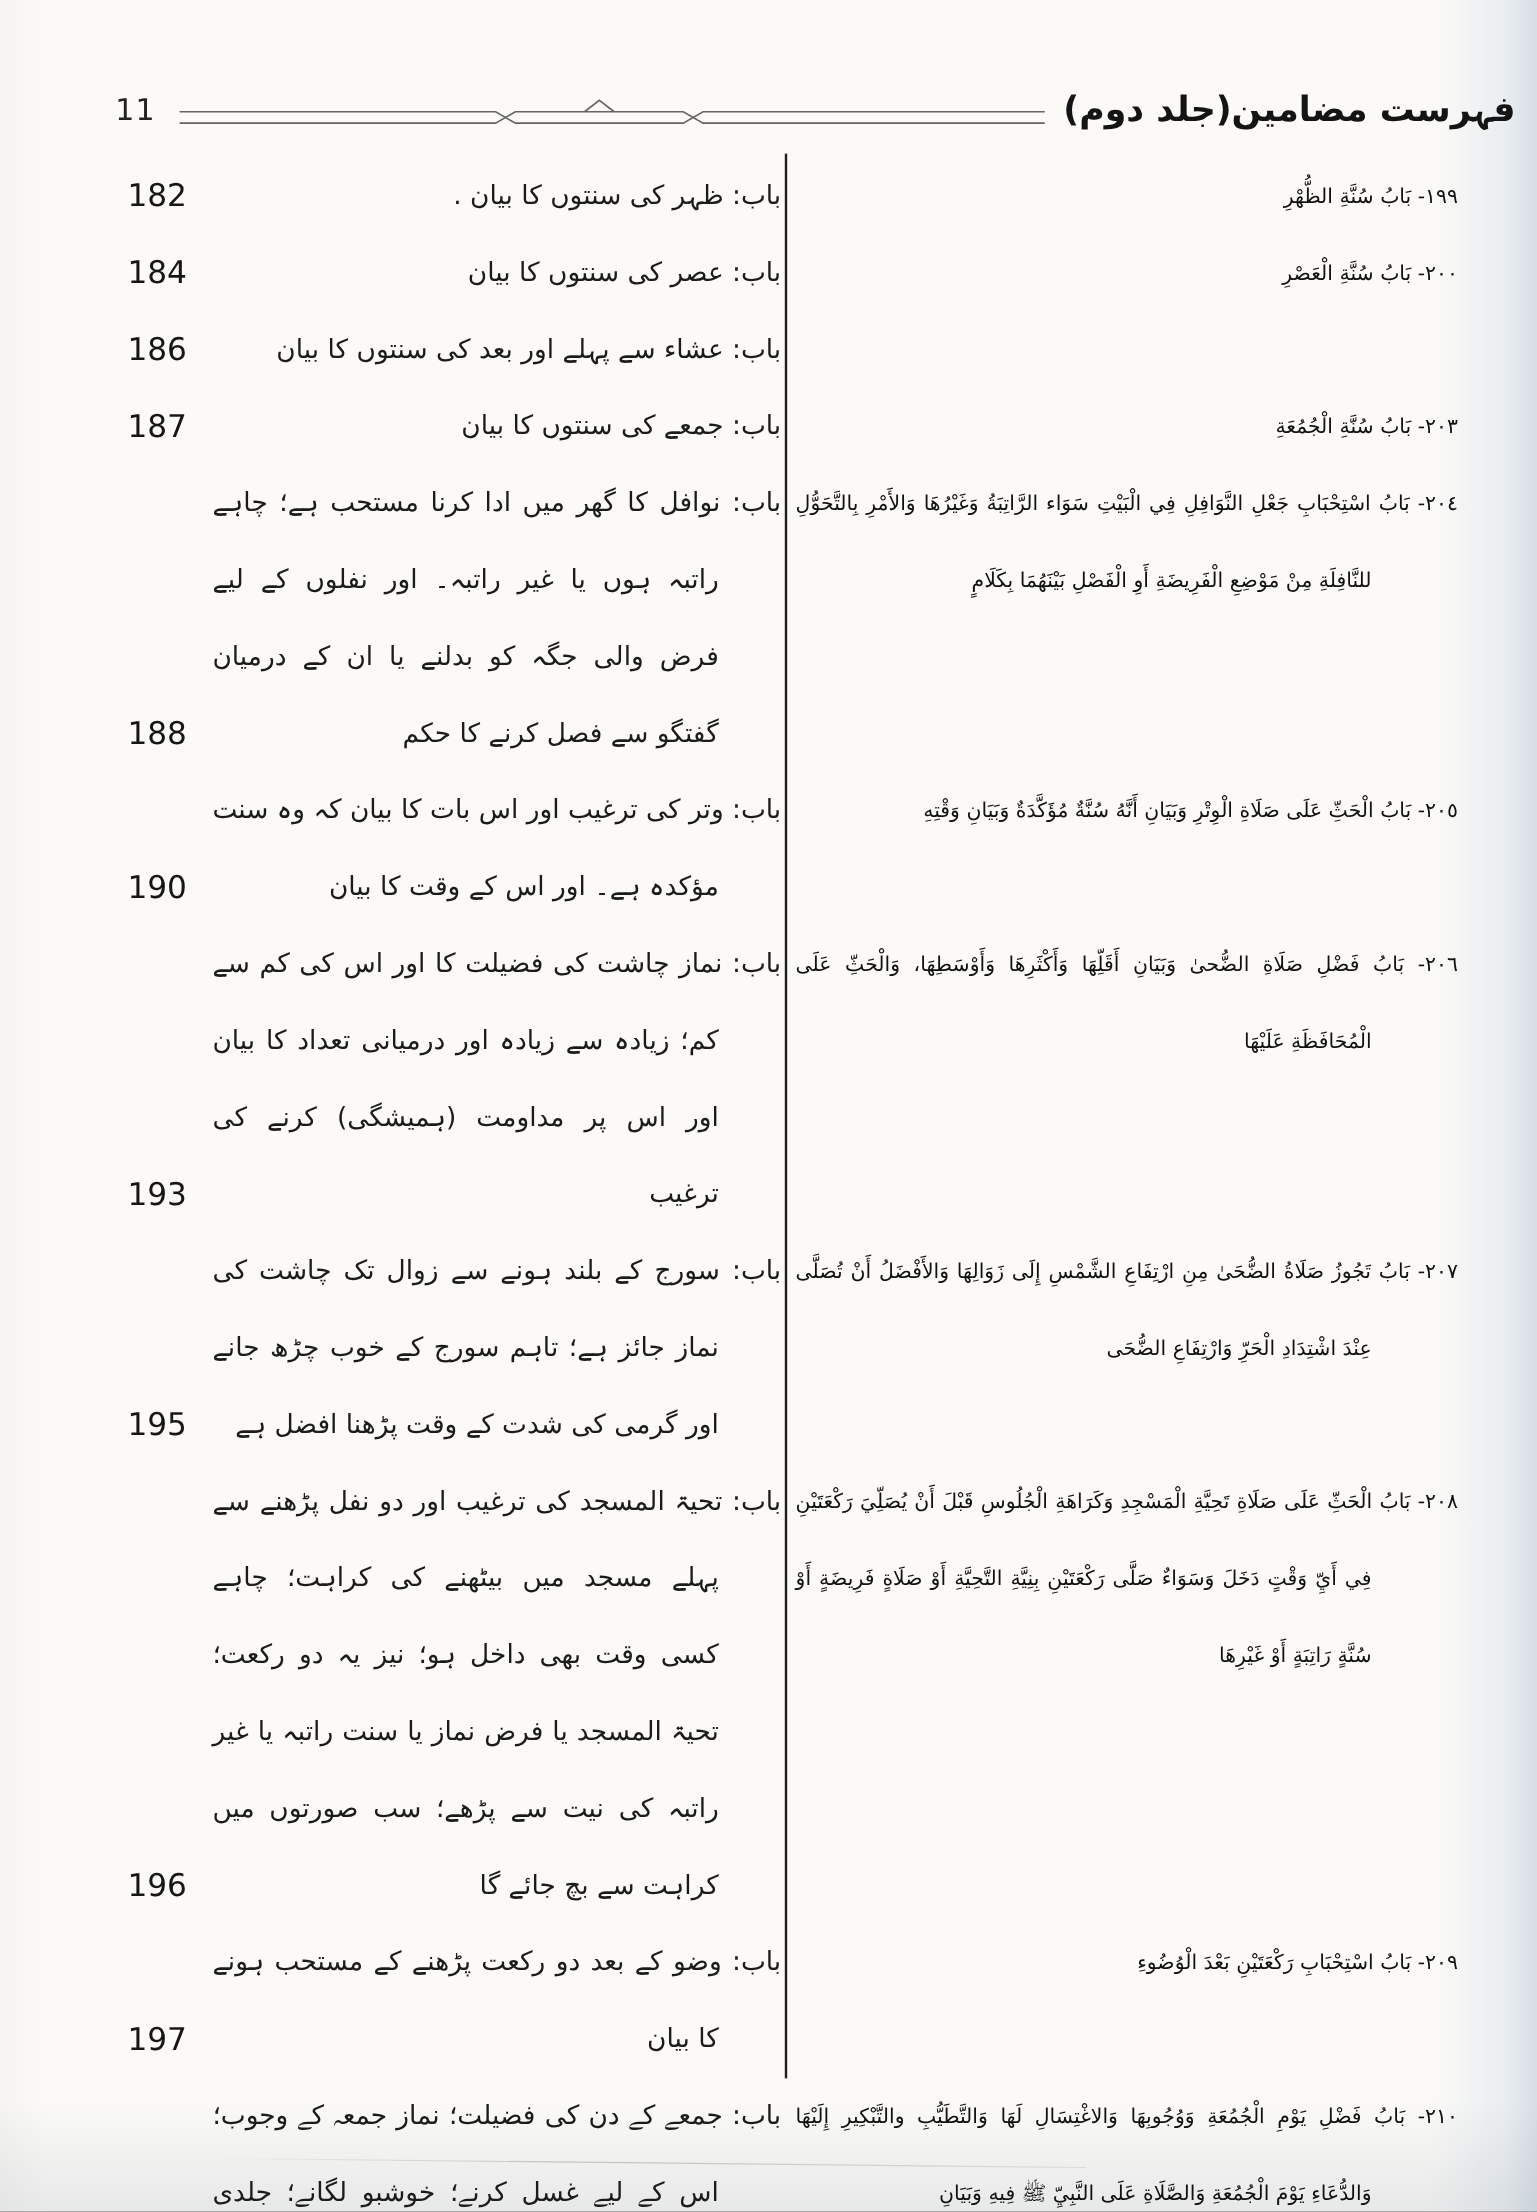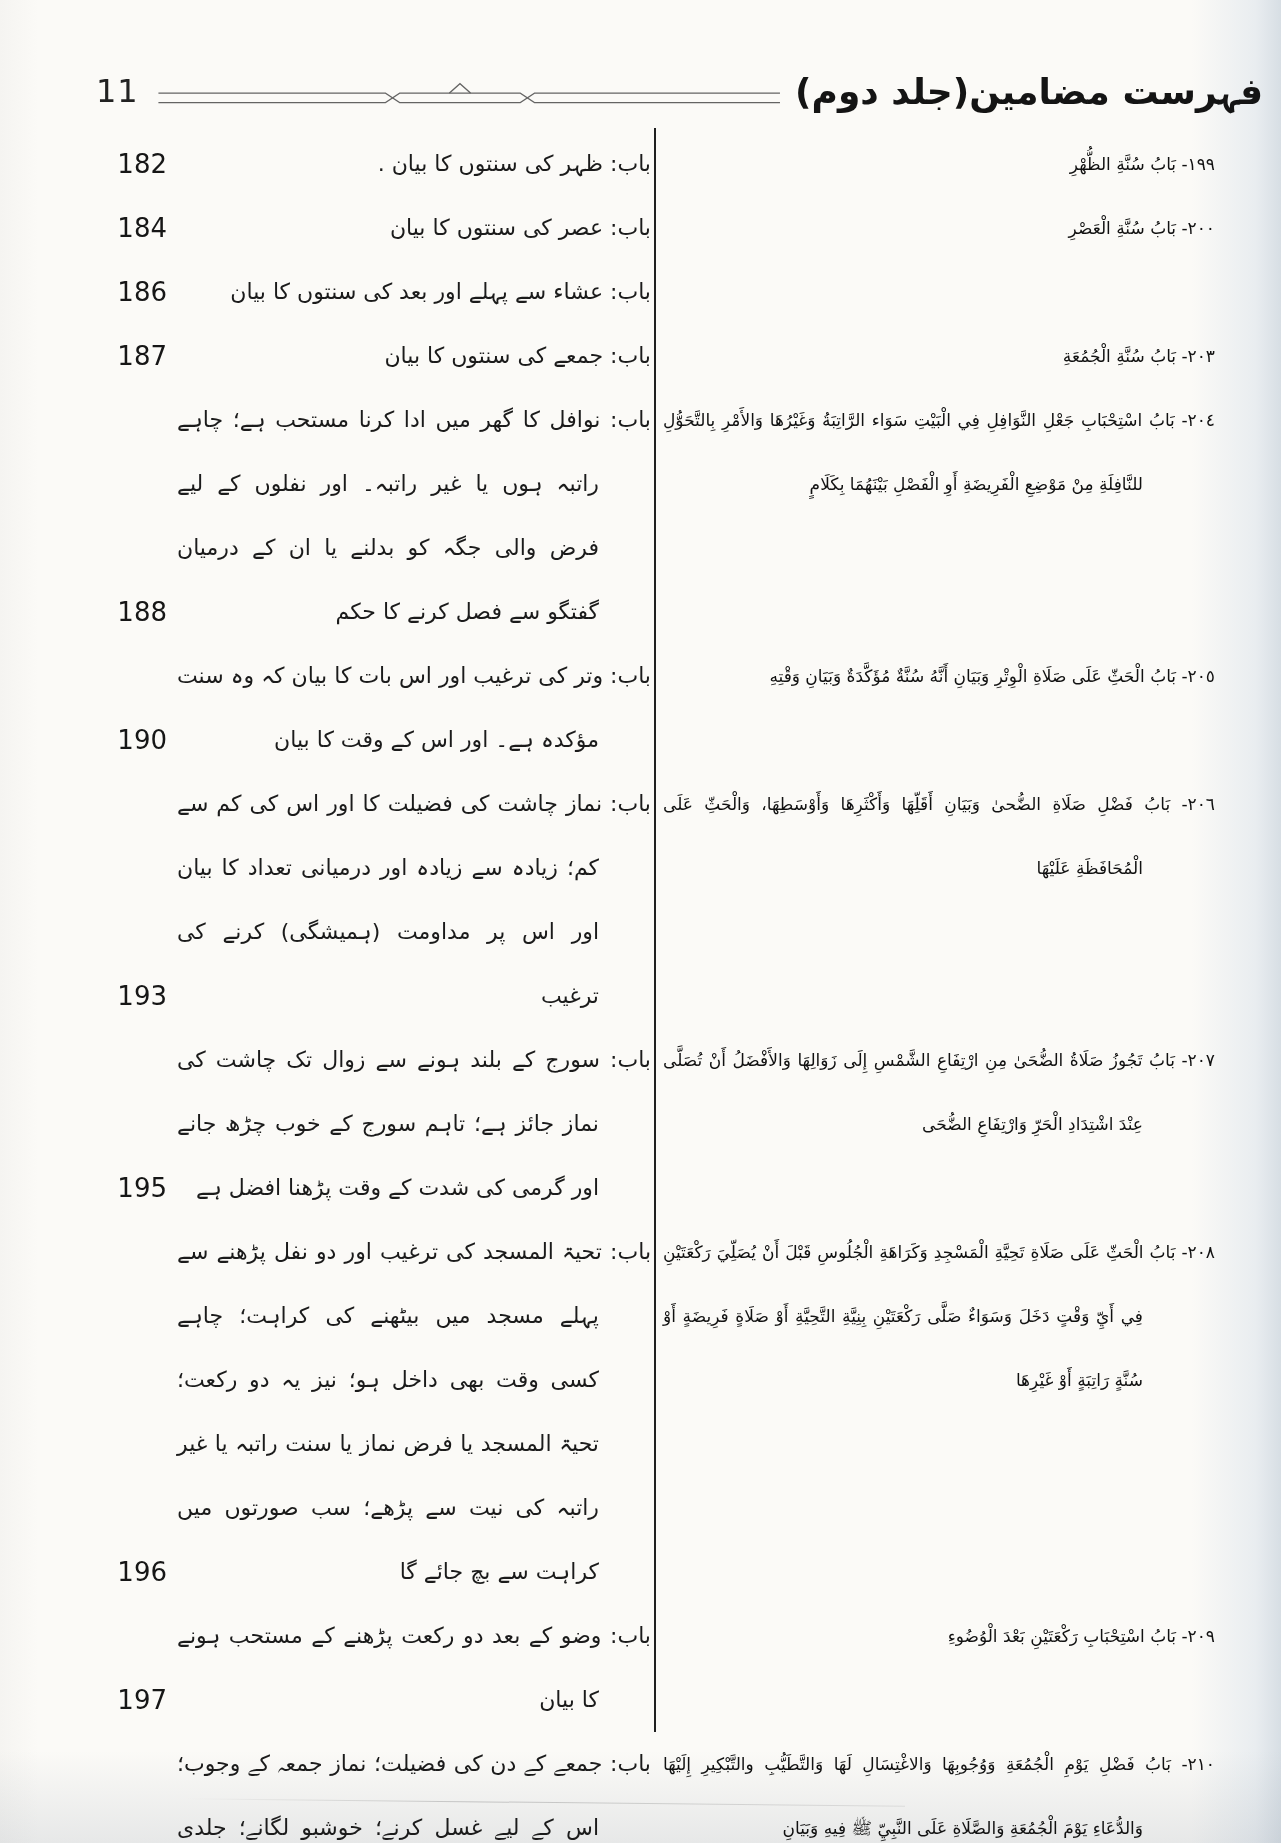--- a/index.html
+++ b/index.html
@@ -19,46 +19,46 @@
     position:absolute;left:185px;top:1802px;width:720px;height:1px;
     background:linear-gradient(90deg, rgba(110,110,110,0) 0%, rgba(110,110,110,.35) 40%, rgba(110,110,110,.15) 100%);
     transform:rotate(.6deg);
   }
 
   
   .header{
     position:absolute;top:62px;left:96px;right:18px;height:58px;
     display:flex;align-items:center;
   }
-  .page-number{font-size:32px;letter-spacing:1px;color:#222;padding-right:10px;}
+  .page-number{font-size:25px;letter-spacing:1px;color:#222;padding-right:10px;}
   .rule{flex:1;height:26px;margin:6px 10px 0 8px;}
   .header-title{
     direction:rtl;
-    font-size:36px;font-weight:bold;color:#141414;
+    font-size:29px;font-weight:bold;color:#141414;
     white-space:nowrap;padding-left:4px;
   }
 
   
   .divider{
     position:absolute;left:654px;top:128px;width:2px;height:1604px;
     background:#1f1f1f;
   }
 
   
   .toc{position:absolute;top:132px;left:95px;width:1120px;}
   .row{display:flex;align-items:flex-start;}
   .ur-cell{
     width:560px;flex:0 0 560px;
     display:flex;align-items:flex-end;
     box-sizing:border-box;
   }
   .pageno{
     flex:0 0 72px;width:72px;
     font-size:26px;line-height:64px;color:#161616;
-    text-align:right;
+    text-align:center;
   }
   .ur-text{
     flex:1;
     direction:rtl;
     text-align:justify;
     font-size:22px;line-height:64px;
     padding-left:10px;
     padding-right:56px;text-indent:-52px; 
     box-sizing:border-box;
   }

